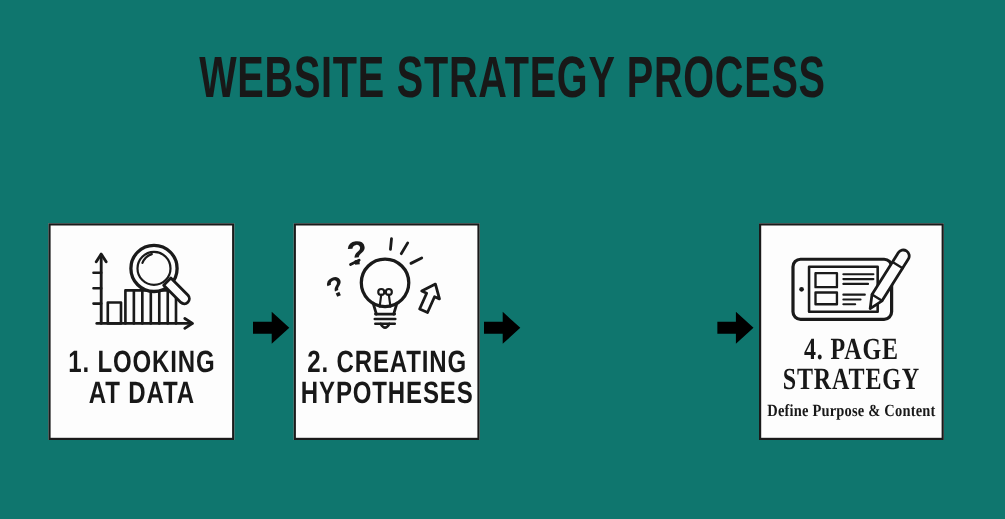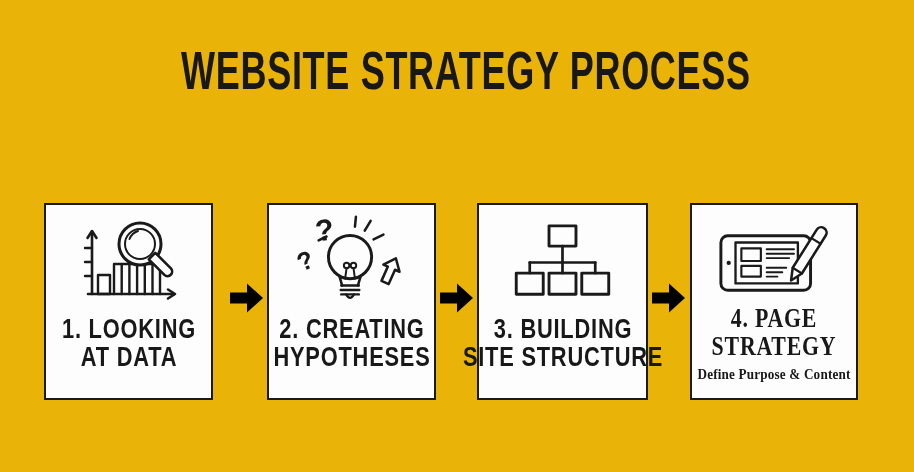--- a/index.html
+++ b/index.html
@@ -1,20 +1,20 @@
 <!DOCTYPE html>
 <html><head>
 <meta charset="utf-8">
 <style>
   * { margin: 0; padding: 0; box-sizing: border-box; }
   body { background: #e8e8e8; font-family: "Liberation Sans", sans-serif; }
   .canvas {
     position: relative;
     width: 914px; height: 472px;
-    background: #eab308;
+    background: #0f766e;
     overflow: hidden;
     margin: 0 auto;
   }
   .title-wrap {
     position: absolute; top: 40px; left: 9px; width: 100%;
     text-align: center;
   }
   .title-text {
     display: inline-block;
     font-size: 53px; font-weight: 700;
@@ -132,37 +132,20 @@
     <div class="step-label">
       <div>2. CREATING</div>
       <div>HYPOTHESES</div>
     </div>
   </div>
 
   <svg class="flow-arrow" id="arrow2" viewBox="0 0 34 30">
     <polygon points="0,9.5 17,9.5 17,0.5 33,15 17,29.5 17,20.5 0,20.5" fill="#000000"></polygon>
   </svg>
 
-  <div class="pbox" id="box3">
-    <div class="icon-slot">
-      <svg width="97" height="79" viewBox="0 0 100 82">
-        <rect class="ink" stroke-width="3" x="36" y="3" width="28" height="21"></rect>
-        <path class="ink" stroke-width="2.8" d="M50,24 V41"></path>
-        <path class="ink" stroke-width="2.8" d="M16,41 H84"></path>
-        <path class="ink" stroke-width="2.8" d="M16,41 V52 M50,41 V52 M84,41 V52"></path>
-        <rect class="ink" stroke-width="3" x="2" y="52" width="28" height="22"></rect>
-        <rect class="ink" stroke-width="3" x="36" y="52" width="28" height="22"></rect>
-        <rect class="ink" stroke-width="3" x="70" y="52" width="28" height="22"></rect>
-      </svg>
-    </div>
-    <div class="step-label">
-      <div>3. BUILDING</div>
-      <div>SITE STRUCTURE</div>
-    </div>
-  </div>
 
   <svg class="flow-arrow" id="arrow3" viewBox="0 0 34 30">
     <polygon points="0,9.5 17,9.5 17,0.5 33,15 17,29.5 17,20.5 0,20.5" fill="#000000"></polygon>
   </svg>
 
   <div class="pbox" id="box4">
     <div class="icon-slot">
       <svg width="115" height="88" viewBox="0 0 118 90">
 
         <rect class="ink paper" stroke-width="3" x="4" y="18" width="92" height="56" rx="7"></rect>

